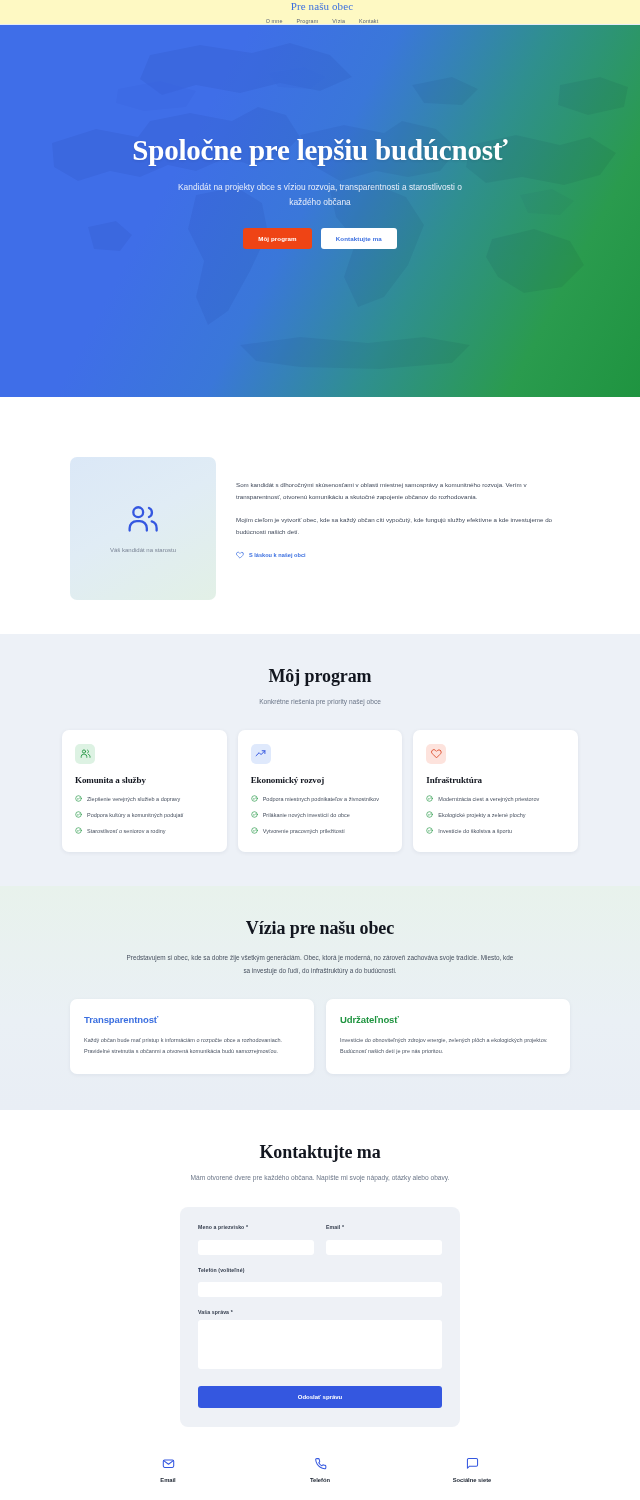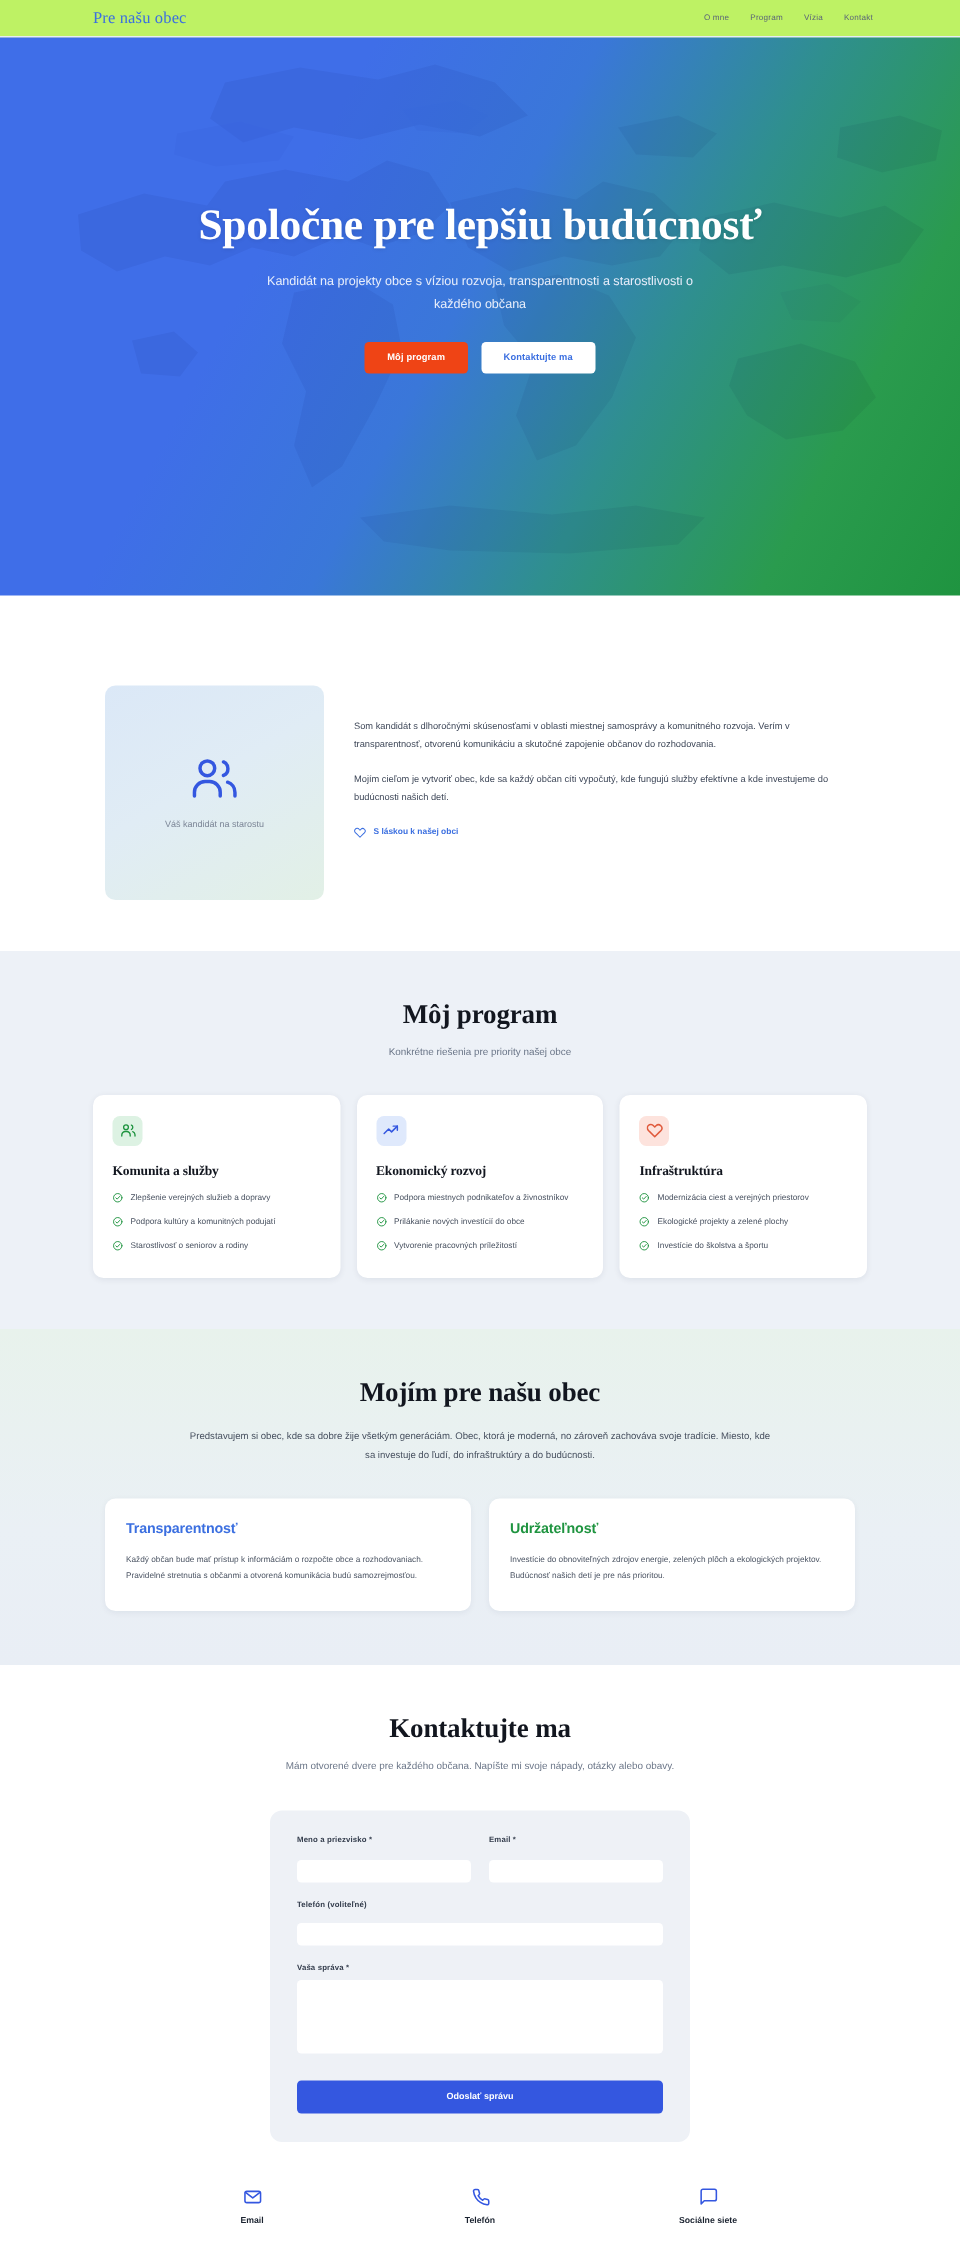--- a/index.html
+++ b/index.html
@@ -8,26 +8,27 @@
     font-family: "Liberation Sans", sans-serif;
     background: #ffffff;
     color: #1f2937;
     -webkit-font-smoothing: antialiased;
   }
   .page { width: 640px; position: relative; overflow: hidden; }
 
   
   .nav {
     height: 25px;
-    background: #bef264;
+    background: #fef9c3;
     display: flex;
     align-items: center;
     justify-content: space-between;
     padding: 0 58px 0 62px;
     border-bottom: 1px solid #e6ecf7;
+    flex-direction: column;
   }
   .nav-logo {
     font-family: "Liberation Serif", serif;
     font-size: 11px;
     color: #3b6fe0;
     font-weight: 400;
     letter-spacing: .1px;
   }
   .nav-links { display: flex; gap: 14px; align-items: center; }
   .nav-link {
@@ -475,21 +476,21 @@
             </svg>
             <span>Investície do školstva a športu</span>
           </li>
         </ul>
       </div>
 
     </div>
   </section>
 
   <section class="section sec-vision">
-    <h2 class="sec-title">Mojím pre našu obec</h2>
+    <h2 class="sec-title">Vízia pre našu obec</h2>
     <p class="vision-lead">Predstavujem si obec, kde sa dobre žije všetkým generáciám. Obec, ktorá je moderná, no zároveň zachováva svoje tradície. Miesto, kde sa investuje do ľudí, do infraštruktúry a do budúcnosti.</p>
     <div class="vision-grid">
       <div class="vision-card">
         <div class="vision-title vt-blue">Transparentnosť</div>
         <p class="vision-body">Každý občan bude mať prístup k informáciám o rozpočte obce a rozhodovaniach. Pravidelné stretnutia s občanmi a otvorená komunikácia budú samozrejmosťou.</p>
       </div>
       <div class="vision-card">
         <div class="vision-title vt-green">Udržateľnosť</div>
         <p class="vision-body">Investície do obnoviteľných zdrojov energie, zelených plôch a ekologických projektov. Budúcnosť našich detí je pre nás prioritou.</p>
       </div>

